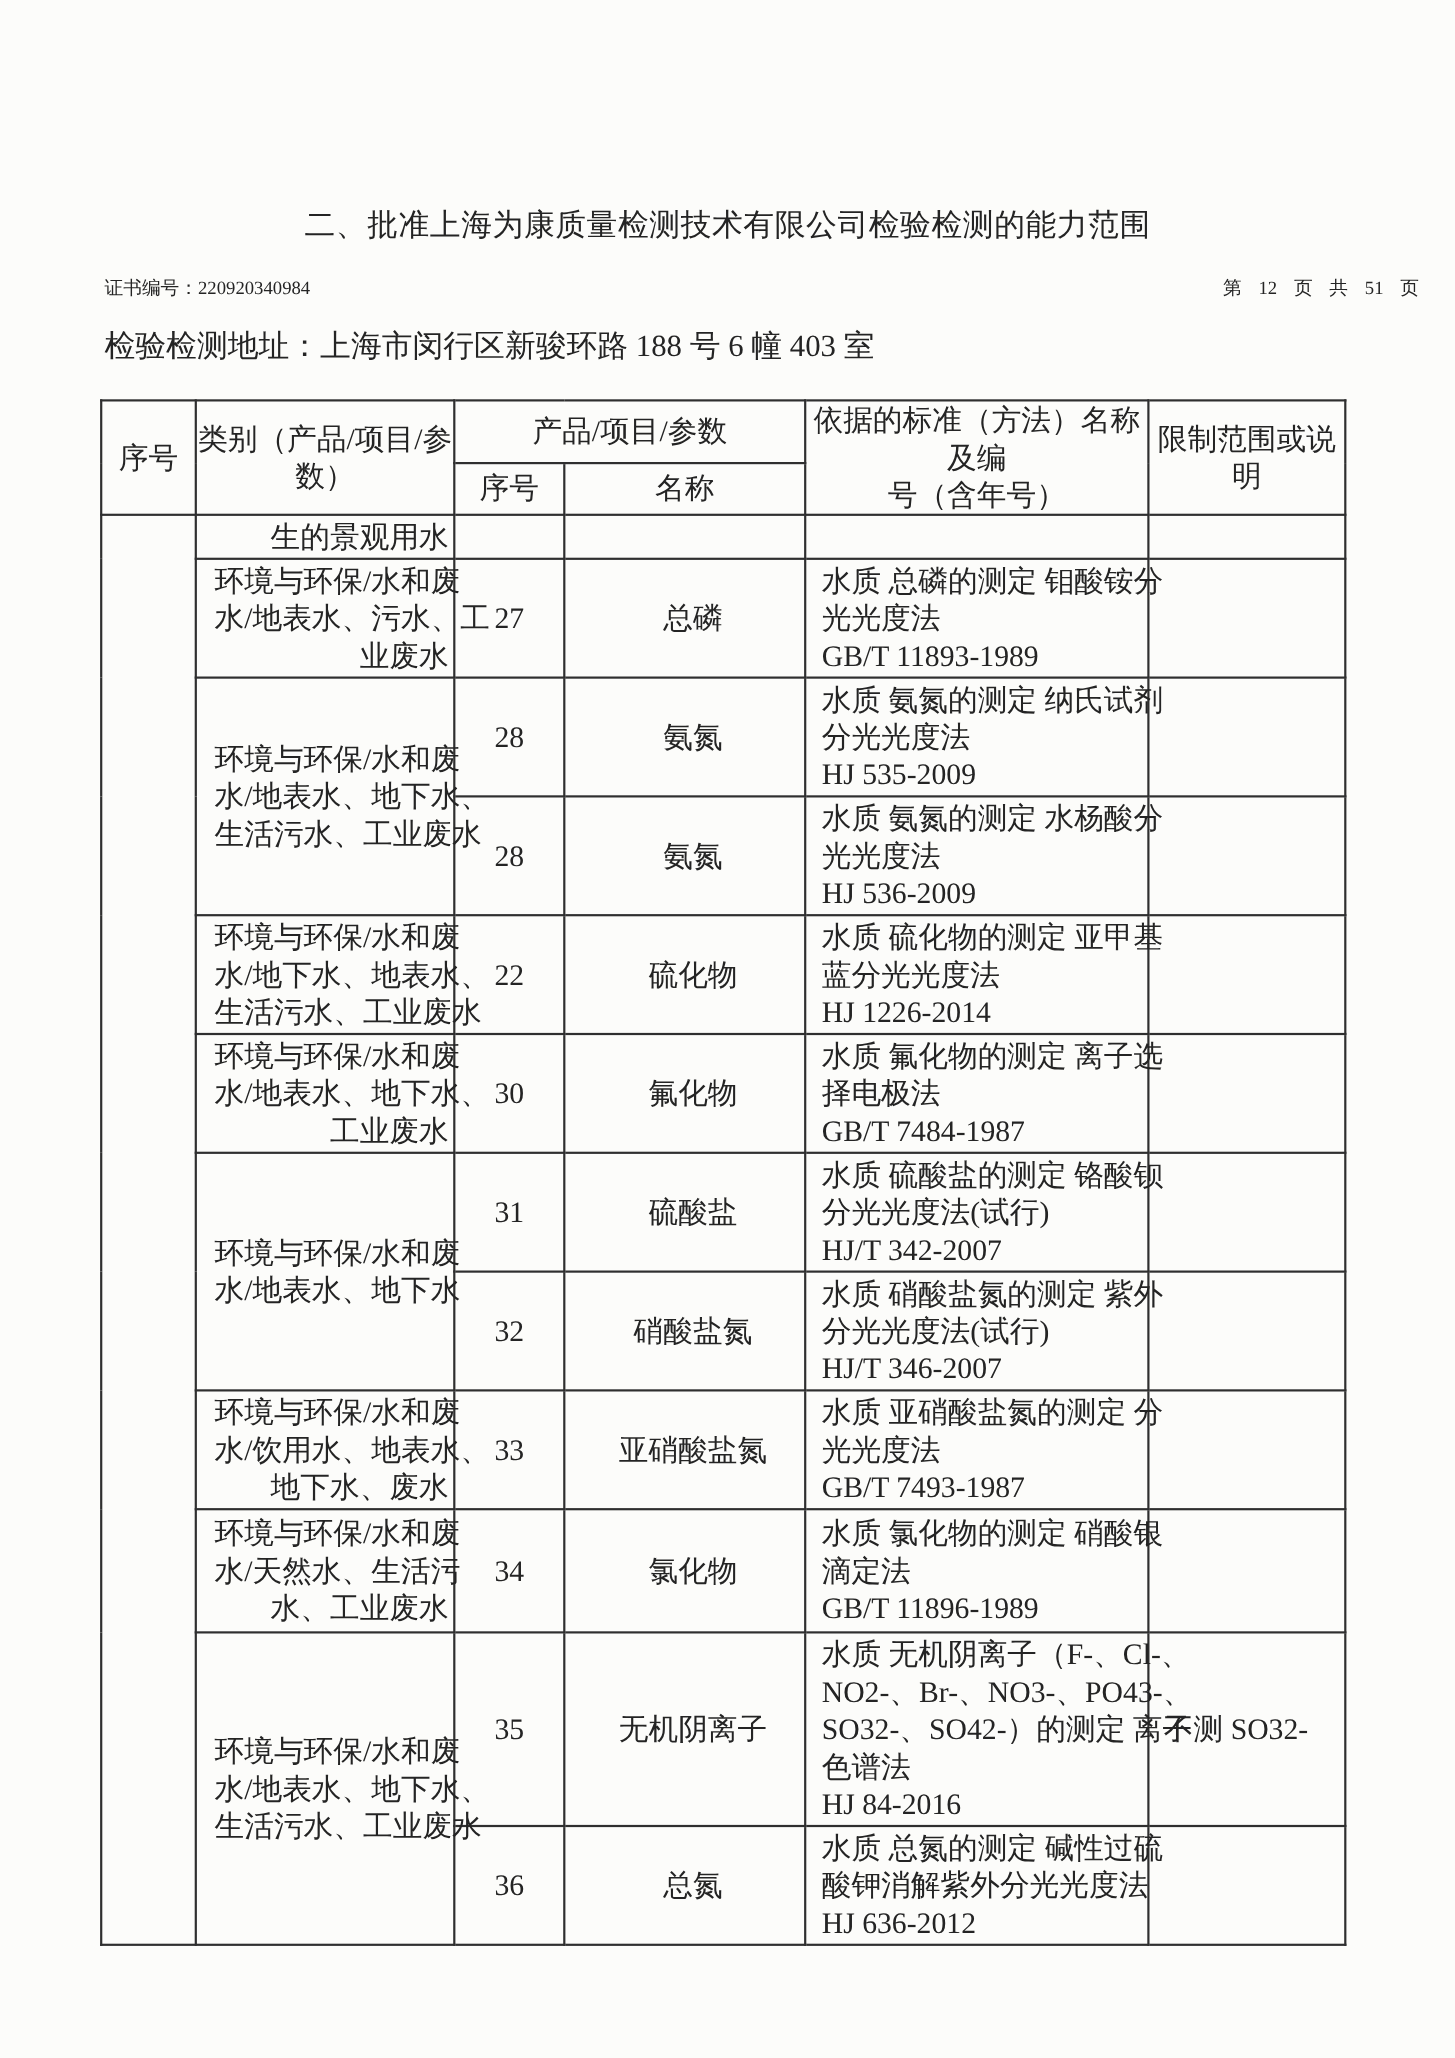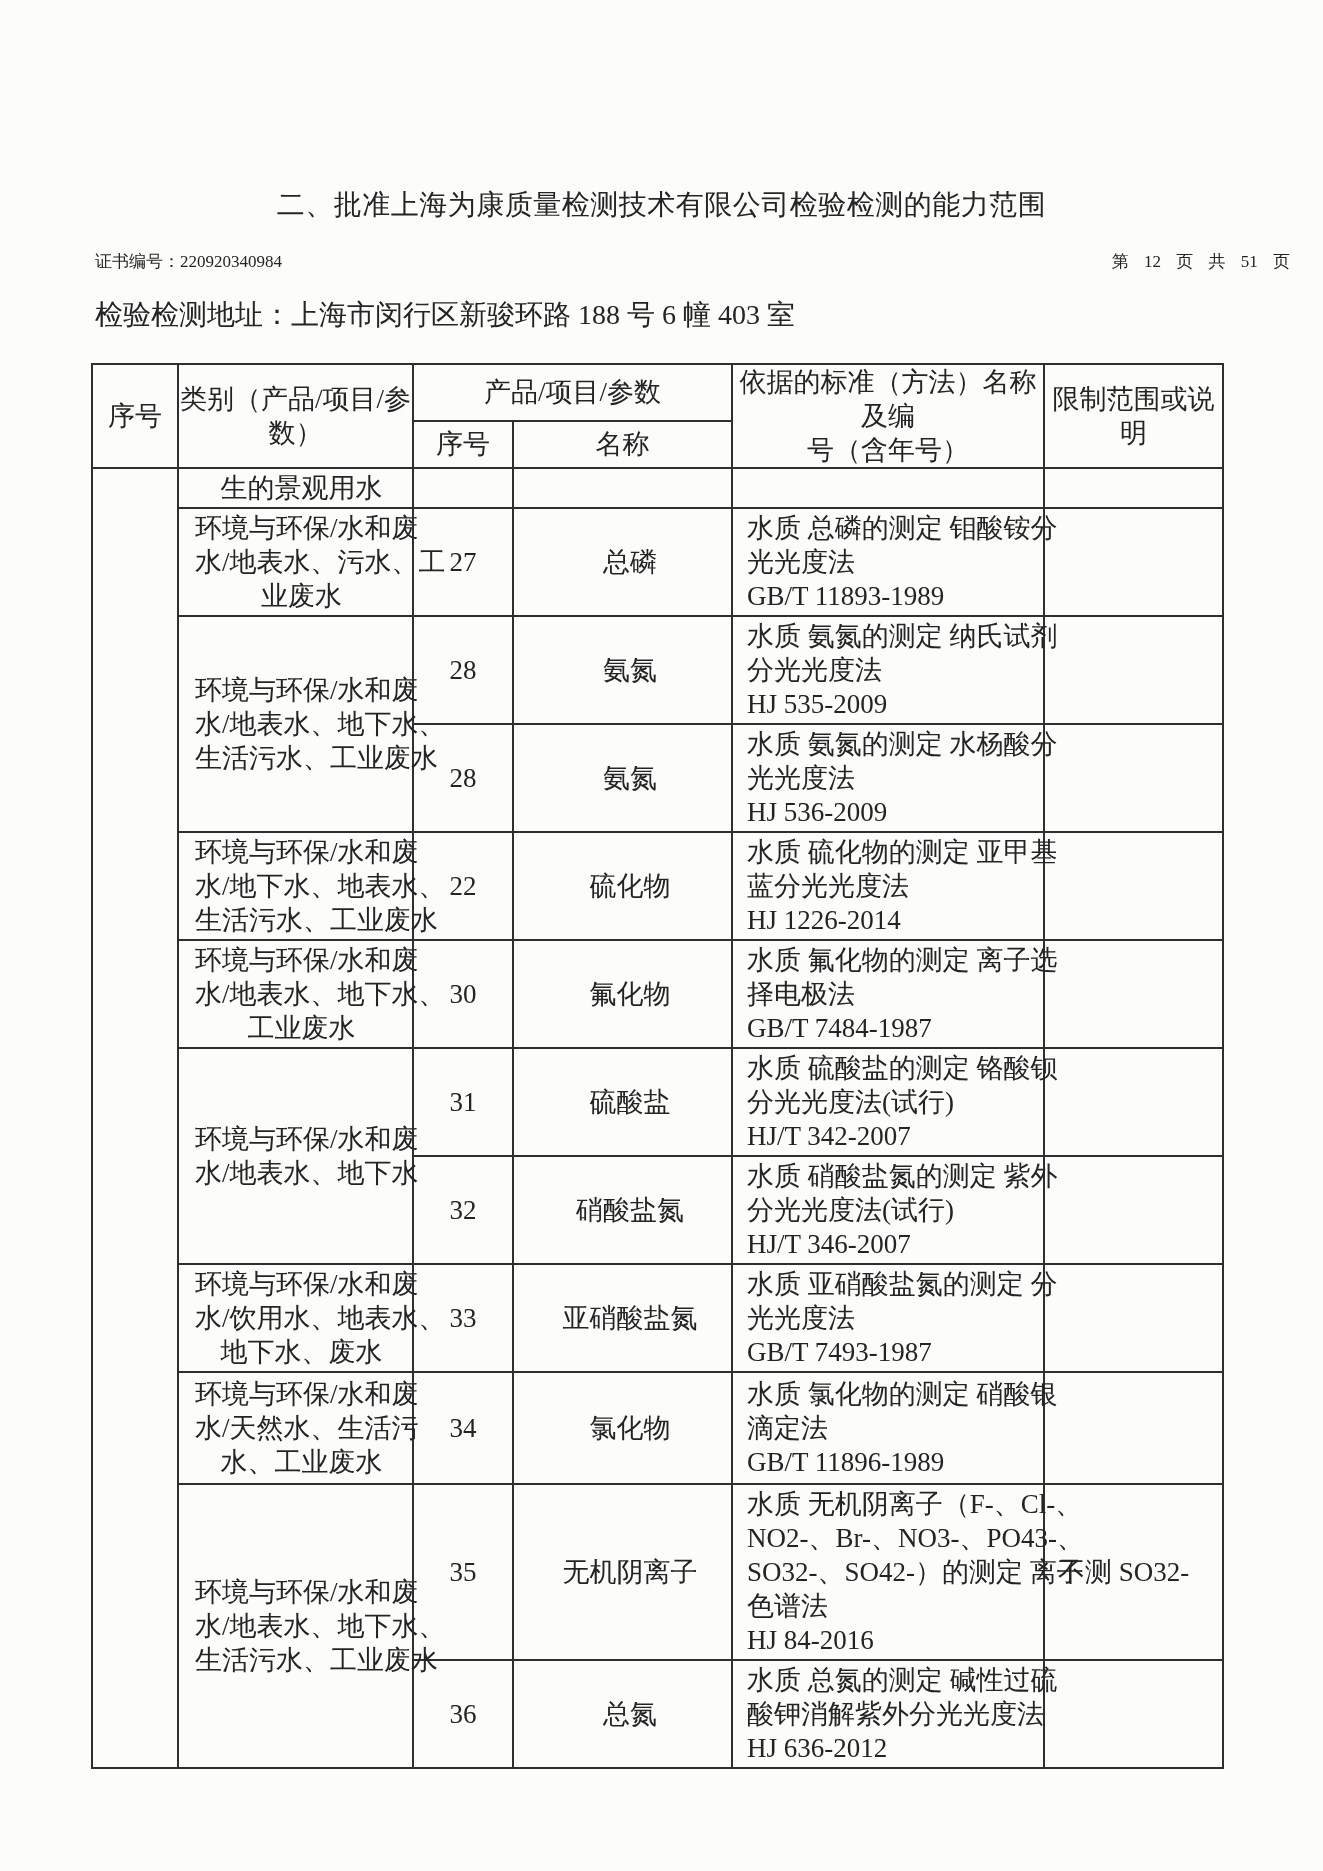--- a/index.html
+++ b/index.html
@@ -47,21 +47,21 @@
   tr.hr1{height:50px;}
   tr.hr2{height:42px;}
   tr.rh35{height:35px;}
   tr.rh103{height:103px;}
   tr.rh104{height:104px;}
   tr.rh106{height:106px;}
   tr.rh112{height:112px;}
   tr.rh172{height:172px;}
   td.c-serial{background:transparent;}
   td.c-cat{
-    text-align:center;
+    text-align:right;
     padding:2px 4px 2px 16px;
     white-space:pre;
   }
   td.c-num{text-align:center;}
   td.c-name{text-align:center;padding-left:15px;}
   td.c-std{
     text-align:left;
     padding:2px 2px 2px 14px;
     white-space:pre;
   }

